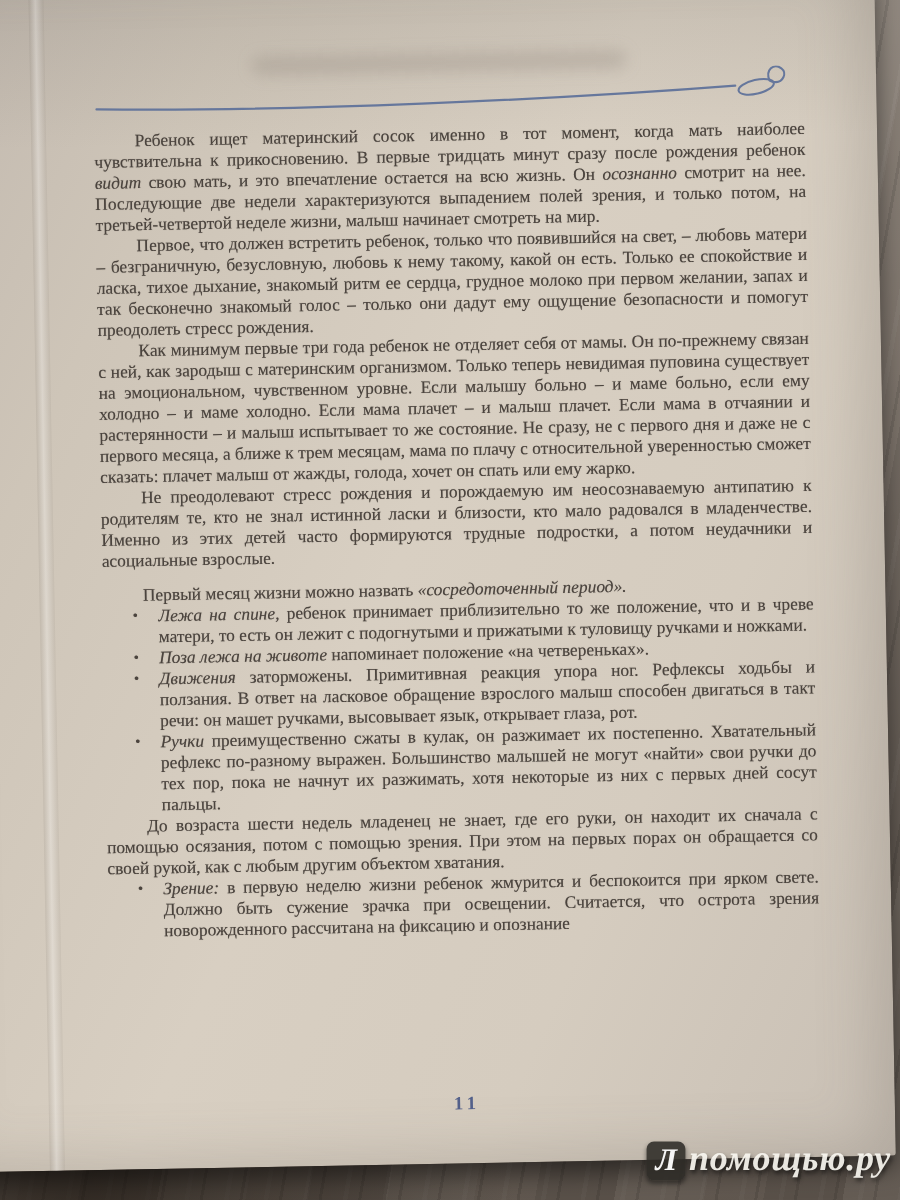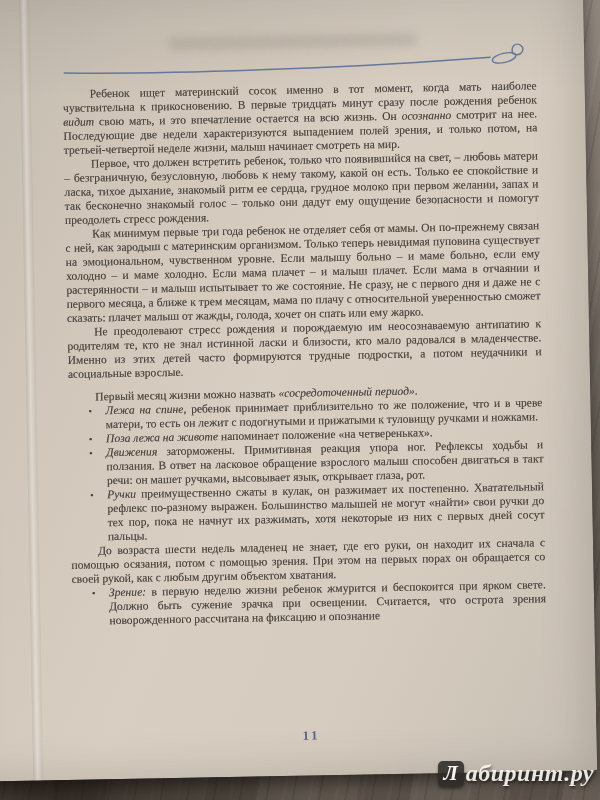--- a/index.html
+++ b/index.html
@@ -126,14 +126,14 @@
         <span class="bullet-text"><span class="it">Зрение:</span><span> в первую неделю жизни ребенок жмурится и беспокоится при ярком свете. Должно быть сужение зрачка при освещении. Считается, что острота зрения новорожденного рассчитана на фиксацию и опознание</span></span>
       </div>
     </div>
 
   <div class="page-num">11</div>
 
 </div>
 
 <div class="watermark">
   <span class="wm-badge">Л</span>
-  <span class="wm-text">абиринт.ру</span>
+  <span class="wm-text">помощью.ру</span>
 </div>
 
 </body></html>

